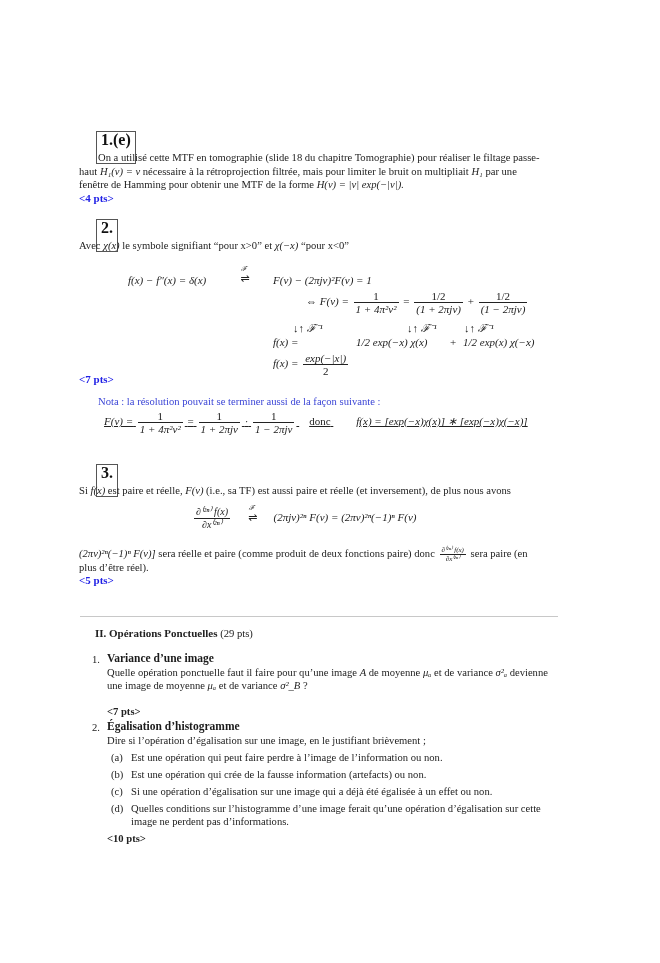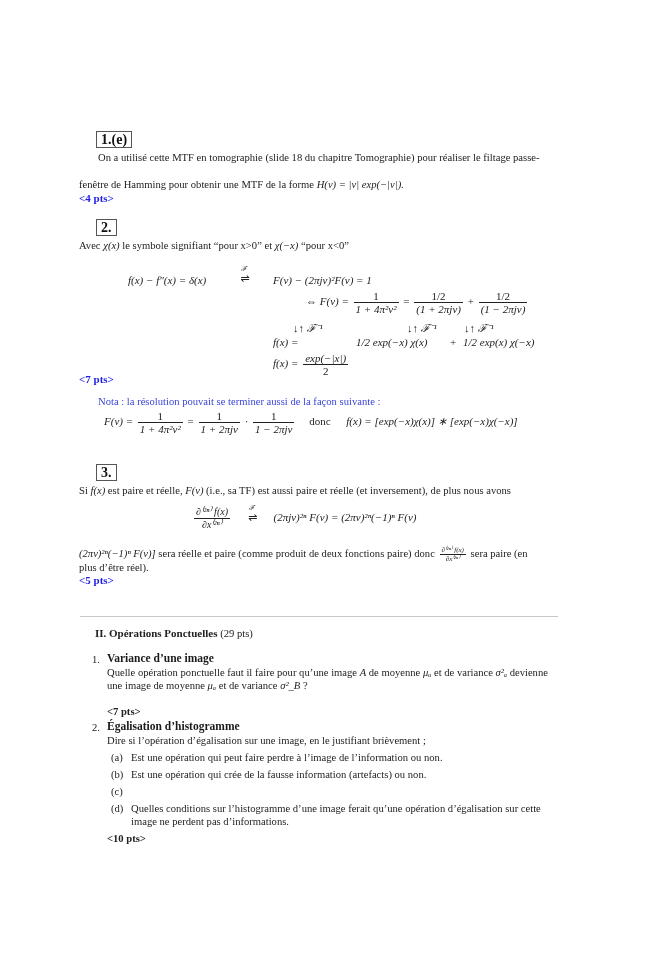--- a/index.html
+++ b/index.html
@@ -3,22 +3,22 @@
 <meta charset="utf-8">
 <style>
   html, body { margin: 0; padding: 0; background: #ffffff; }
   body { width: 660px; height: 963px; position: relative; overflow: hidden;
          font-family: "DejaVu Serif", "Liberation Serif", serif; color: #1a1a1a; }
   .page { position: absolute; left: 0; top: 0; width: 660px; height: 963px; }
   .abs { position: absolute; white-space: nowrap; }
   .txt { font-size: 10.6px; line-height: 13px; font-family: "Liberation Serif", serif; color: #222; }
   .math { font-family: "Liberation Serif", serif; font-style: italic; }
   .rm { font-style: normal; }
-  .boxlabel { position: absolute; border: 1px solid #555; padding: 1px 4px 0 4px; font-weight: bold;
-              font-family: "Liberation Serif", serif; font-size: 14px; line-height: 14px; color: #111; }
+  .boxlabel { position: absolute; border: 1px solid #555; padding: 1px 4px 16px 4px; font-weight: bold;
+              font-family: "Liberation Serif", serif; font-size: 16px; line-height: 14px; color: #111; }
   .pts { font-family: "Liberation Serif", serif; font-size: 11px; color: #1f1fe6; font-weight: bold; }
   .nota { color: #3b45d6; }
   .frac { display: inline-block; vertical-align: middle; text-align: center; margin: 0 2px; }
   .frac > span { display: block; line-height: 12px; padding: 0 2px; }
   .frac > span.num { border-bottom: 1px solid currentColor; }
   .small-frac { font-size: 7px; }
   .small-frac > span { line-height: 8px; }
   .eqn { font-size: 11px; font-family: "Liberation Serif", serif; color: #222; }
   .rule { position: absolute; left: 80px; top: 616px; width: 478px; height: 0; border-top: 1.5px solid #c8c8c8; }
   .arrows { font-size: 11px; }
@@ -27,20 +27,23 @@
   .sec-title { font-weight: bold; font-size: 11px; font-family: "Liberation Serif", serif; }
   .item-title { font-weight: bold; font-size: 11.5px; font-family: "Liberation Serif", serif; }
 </style>
 </head>
 <body>
 
 <div class="page">
 
   <div class="boxlabel" style="left:96px; top:131px;">1.(e)</div>
   <div class="abs txt" style="left:98px; top:151px;">On a utilisé cette MTF en tomographie (slide 18 du chapitre Tomographie) pour réaliser le filtage passe-</div>
+  <div class="abs txt" style="left:79px; top:165px;">
+    <span>haut </span><span class="math">H₁(ν) = ν</span><span> nécessaire à la rétroprojection filtrée, mais pour limiter le bruit on multipliait </span><span class="math">H₁</span><span> par une</span>
+  </div>
   <div class="abs txt" style="left:79px; top:178px;">
     <span>fenêtre de Hamming pour obtenir une MTF de la forme </span><span class="math">H(ν) = |ν| exp(−|ν|).</span>
   </div>
   <div class="abs pts" style="left:79px; top:192px;">&lt;4 pts&gt;</div>
 
   <div class="boxlabel" style="left:96px; top:219px;">2.</div>
   <div class="abs txt" style="left:79px; top:239px;">
     <span>Avec </span><span class="math">χ(x)</span><span> le symbole signifiant “pour x&gt;0” et </span><span class="math">χ(−x)</span><span> “pour x&lt;0”</span>
   </div>
 
@@ -69,29 +72,29 @@
   <div class="abs eqn math" style="left:463px; top:336px;">1/2 exp(x) χ(−x)</div>
 
   <div class="abs eqn math" style="left:273px; top:352px;">
     <span>f(x) =</span>
     <span class="frac"><span class="num">exp(−|x|)</span><span class="rm">2</span></span>
   </div>
 
   <div class="abs pts" style="left:79px; top:373px;">&lt;7 pts&gt;</div>
 
   <div class="abs txt nota" style="left:98px; top:395px;">Nota : la résolution pouvait se terminer aussi de la façon suivante :</div>
-  <div class="abs eqn math nota" style="left:104px; top:410px;">
+  <div class="abs eqn math nota" style="left:104px; top:410px;text-decoration:underline;">
     <span>F(ν) =</span>
     <span class="frac"><span class="num rm">1</span><span>1 + 4π²ν²</span></span>
     <span class="rm">=</span>
     <span class="frac"><span class="num rm">1</span><span>1 + 2πjν</span></span>
     <span class="rm">·</span>
     <span class="frac"><span class="num rm">1</span><span>1 − 2πjν</span></span>
     <span class="rm" style="margin-left:10px;">donc</span>
-    <span style="margin-left:13px;">f(x) = [exp(−x)χ(x)] ∗ [exp(−x)χ(−x)]</span>
+    <span style="margin-left:23px;">f(x) = [exp(−x)χ(x)] ∗ [exp(−x)χ(−x)]</span>
   </div>
 
   <div class="boxlabel" style="left:96px; top:464px;">3.</div>
   <div class="abs txt" style="left:79px; top:484px;">
     <span>Si </span><span class="math">f(x)</span><span> est paire et réelle, </span><span class="math">F(ν)</span><span> (i.e., sa TF) est aussi paire et réelle (et inversement), de plus nous avons</span>
   </div>
 
   <div class="abs eqn math" style="left:192px; top:506px;">
     <span class="frac" style="font-size:10px;"><span class="num">∂⁽²ⁿ⁾ f(x)</span><span>∂x⁽²ⁿ⁾</span></span>
     <span class="ftrans rm" style="margin:0 10px;"><span class="F">ℱ</span><span>⇌</span></span>
@@ -124,19 +127,20 @@
   <div class="abs item-title" style="left:107px; top:720px;">Égalisation d’histogramme</div>
   <div class="abs txt" style="left:107px; top:734px;">Dire si l’opération d’égalisation sur une image, en le justifiant brièvement ;</div>
 
   <div class="abs txt" style="left:111px; top:751px;">(a)</div>
   <div class="abs txt" style="left:131px; top:751px;">Est une opération qui peut faire perdre à l’image de l’information ou non.</div>
 
   <div class="abs txt" style="left:111px; top:768px;">(b)</div>
   <div class="abs txt" style="left:131px; top:768px;">Est une opération qui crée de la fausse information (artefacts) ou non.</div>
 
   <div class="abs txt" style="left:111px; top:785px;">(c)</div>
+  <div class="abs txt" style="left:131px; top:785px;">Si une opération d’égalisation sur une image qui a déjà été égalisée à un effet ou non.</div>
 
   <div class="abs txt" style="left:111px; top:802px;">(d)</div>
   <div class="abs txt" style="left:131px; top:802px;">Quelles conditions sur l’histogramme d’une image ferait qu’une opération d’égalisation sur cette</div>
   <div class="abs txt" style="left:131px; top:815px;">image ne perdent pas d’informations.</div>
 
   <div class="abs txt" style="left:107px; top:832px; font-weight:bold;">&lt;10 pts&gt;</div>
 </div>
 
 </body></html>

